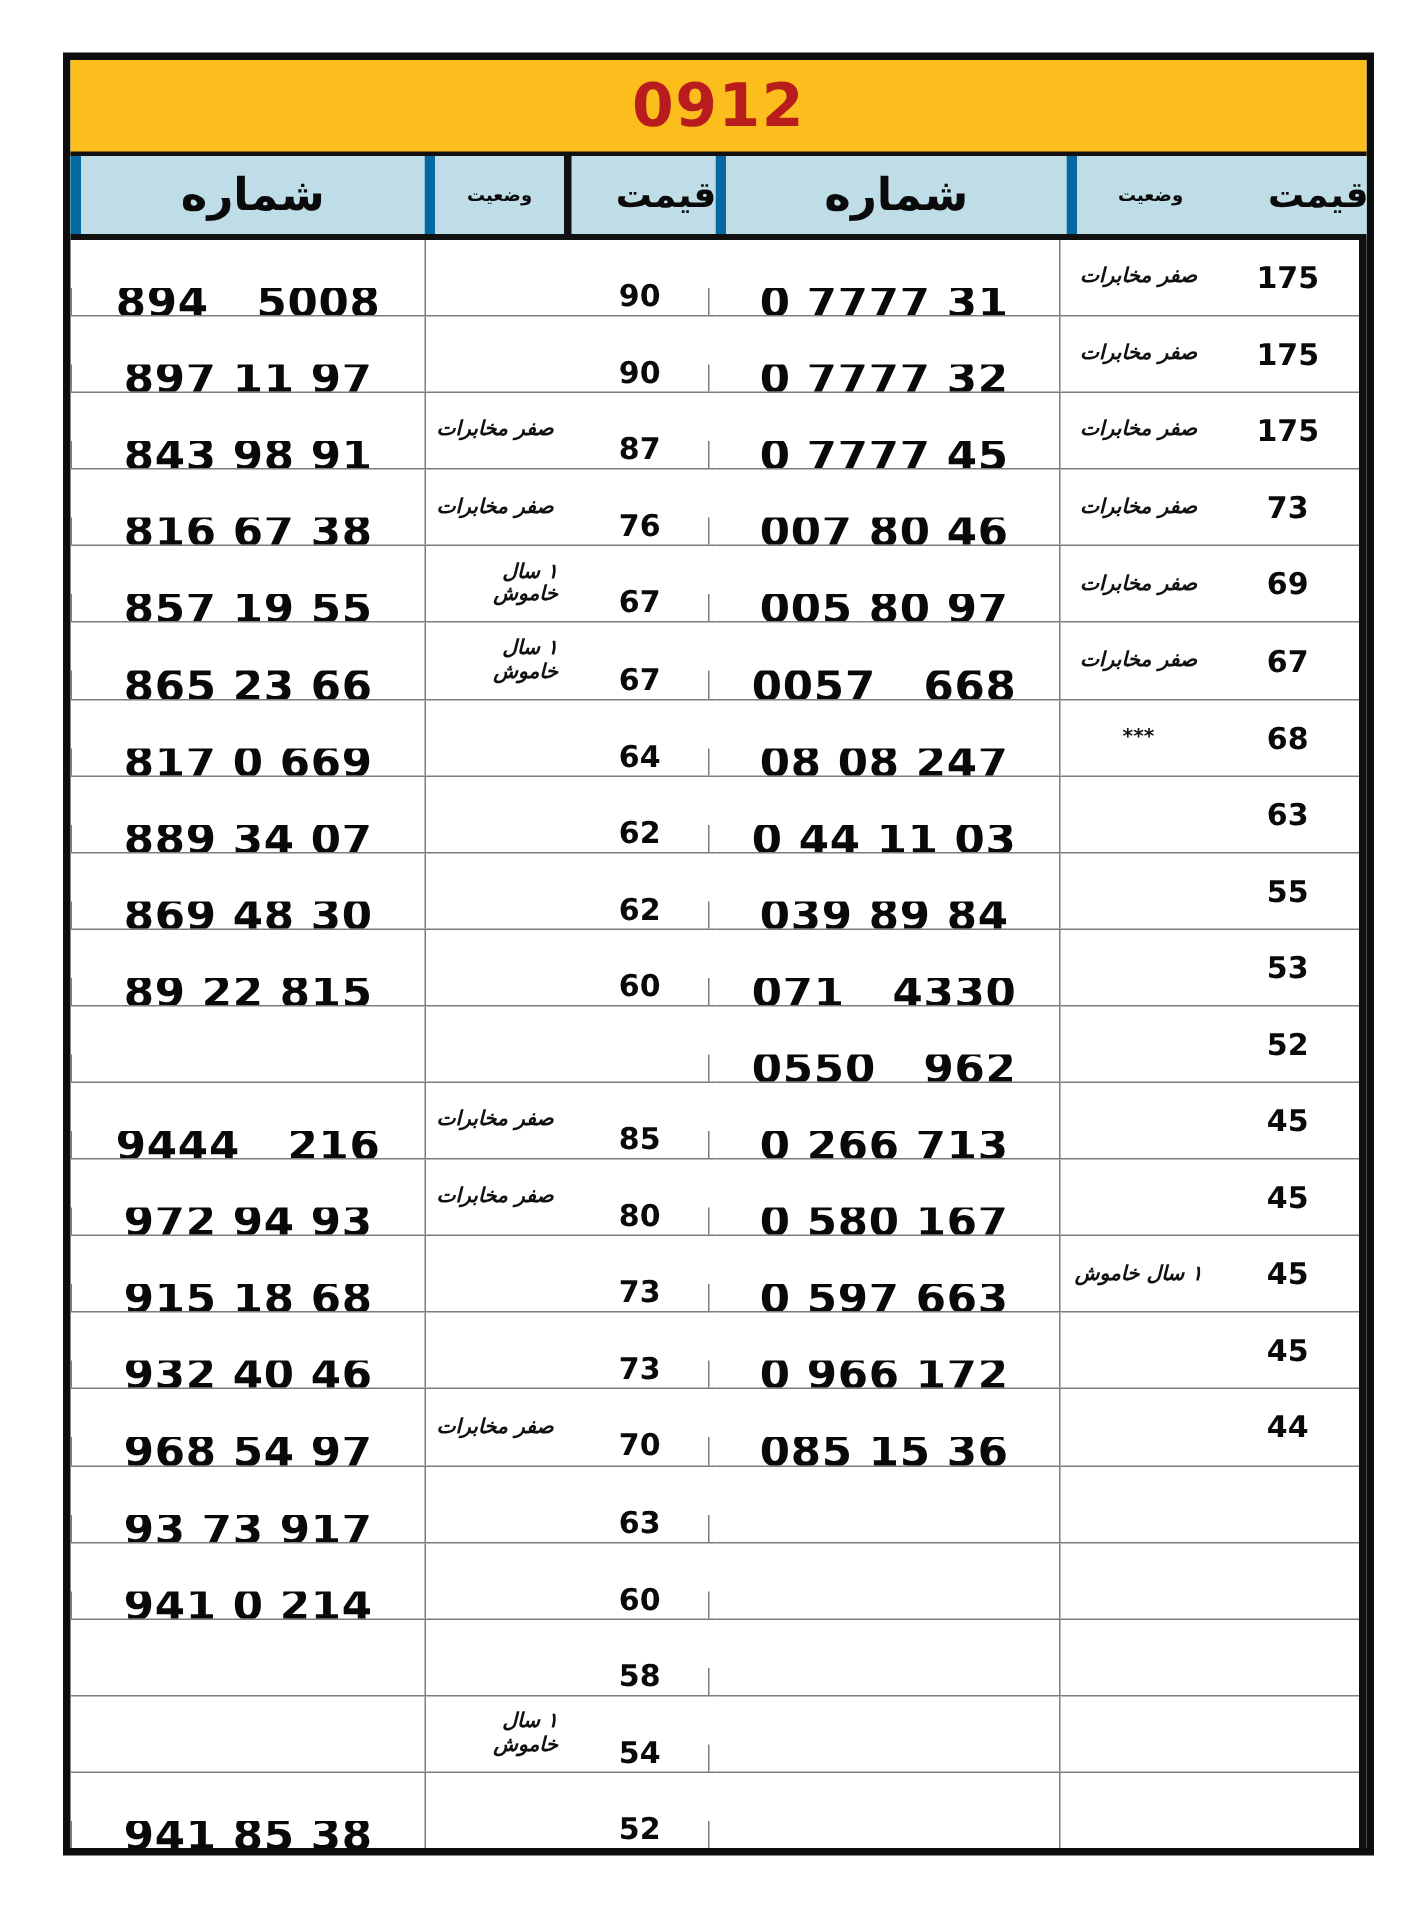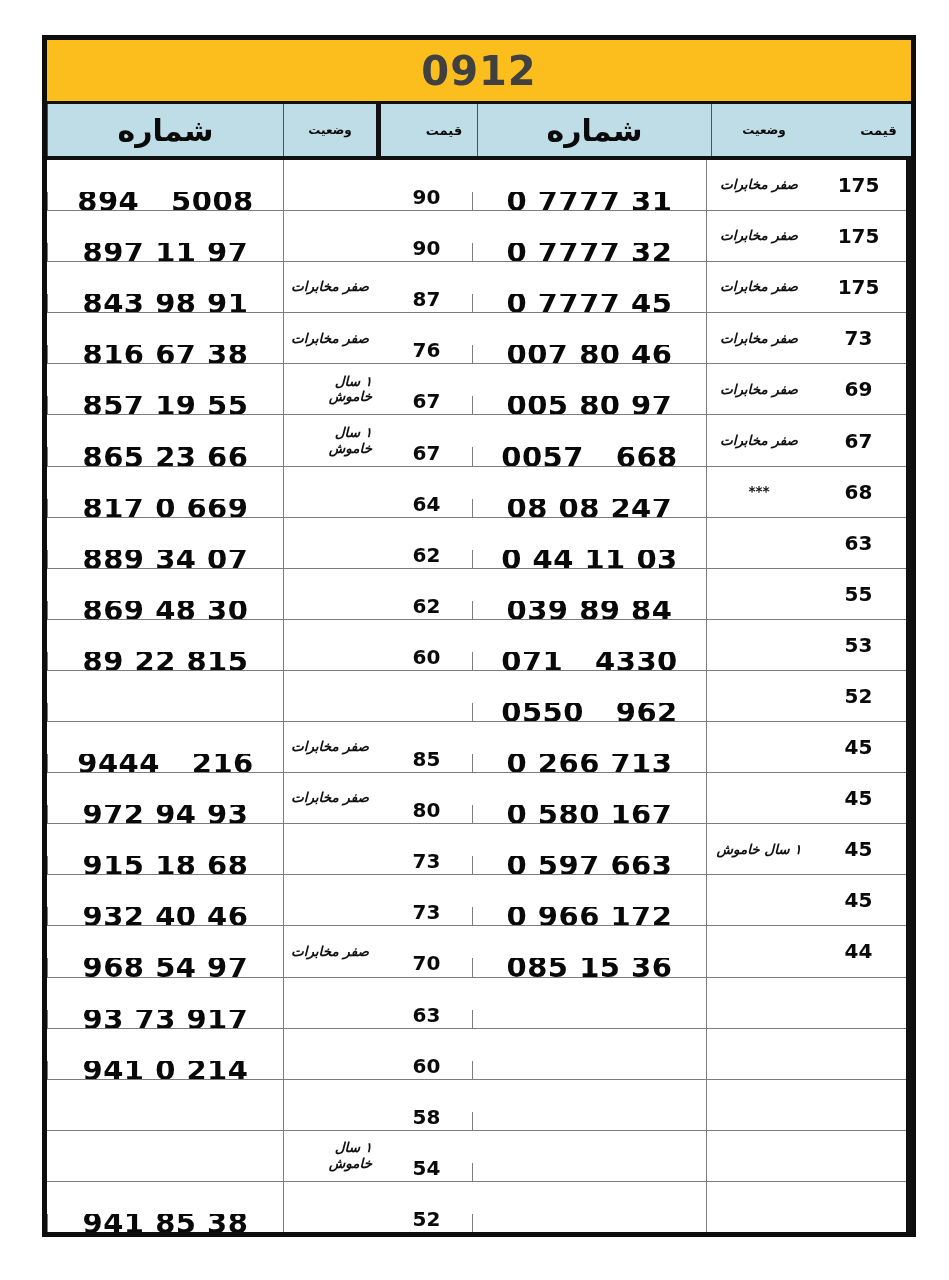--- a/index.html
+++ b/index.html
@@ -36,52 +36,52 @@
     border-bottom: 3px solid #111111;
     display: flex;
     align-items: center;
     justify-content: center;
     box-sizing: border-box;
   }
   .title-text {
     font-family: "DejaVu Sans", "Liberation Sans", sans-serif;
     font-size: 40px;
     font-weight: 700;
-    color: #404040;
+    color: #b91c1c;
     letter-spacing: 1px;
     line-height: 1;
   }
 
   
   .header-strip {
     height: 56px;
     flex: 0 0 56px;
     display: flex;
     background: #bedde6;
     border-bottom: 4px solid #111111;
     box-sizing: border-box;
   }
   .hcell {
     background: #bedde6;
     display: flex;
     align-items: center;
     justify-content: center;
     box-sizing: border-box;
-    border-left: 1px solid #0369a1;
+    border-left: 7px solid #0369a1;
     font-family: "DejaVu Sans", "Liberation Sans", sans-serif;
     font-weight: 700;
     color: #0a0a0a;
     overflow: hidden;
   }
   .hcell.no-div { border-left: none; }
   .hcell.thickdiv { border-left: 5px solid #111111; }
 
   .h-num   { font-size: 30px; }
   .h-stat  { font-size: 12px; }
-  .h-price { font-size: 13px; padding-left: 30px; }
+  .h-price { font-size: 24px; padding-left: 30px; }
 
   
   .body-area {
     flex: 1 1 auto;
     display: flex;
     min-height: 0;
   }
   .half {
     display: flex;
     flex-direction: column;

